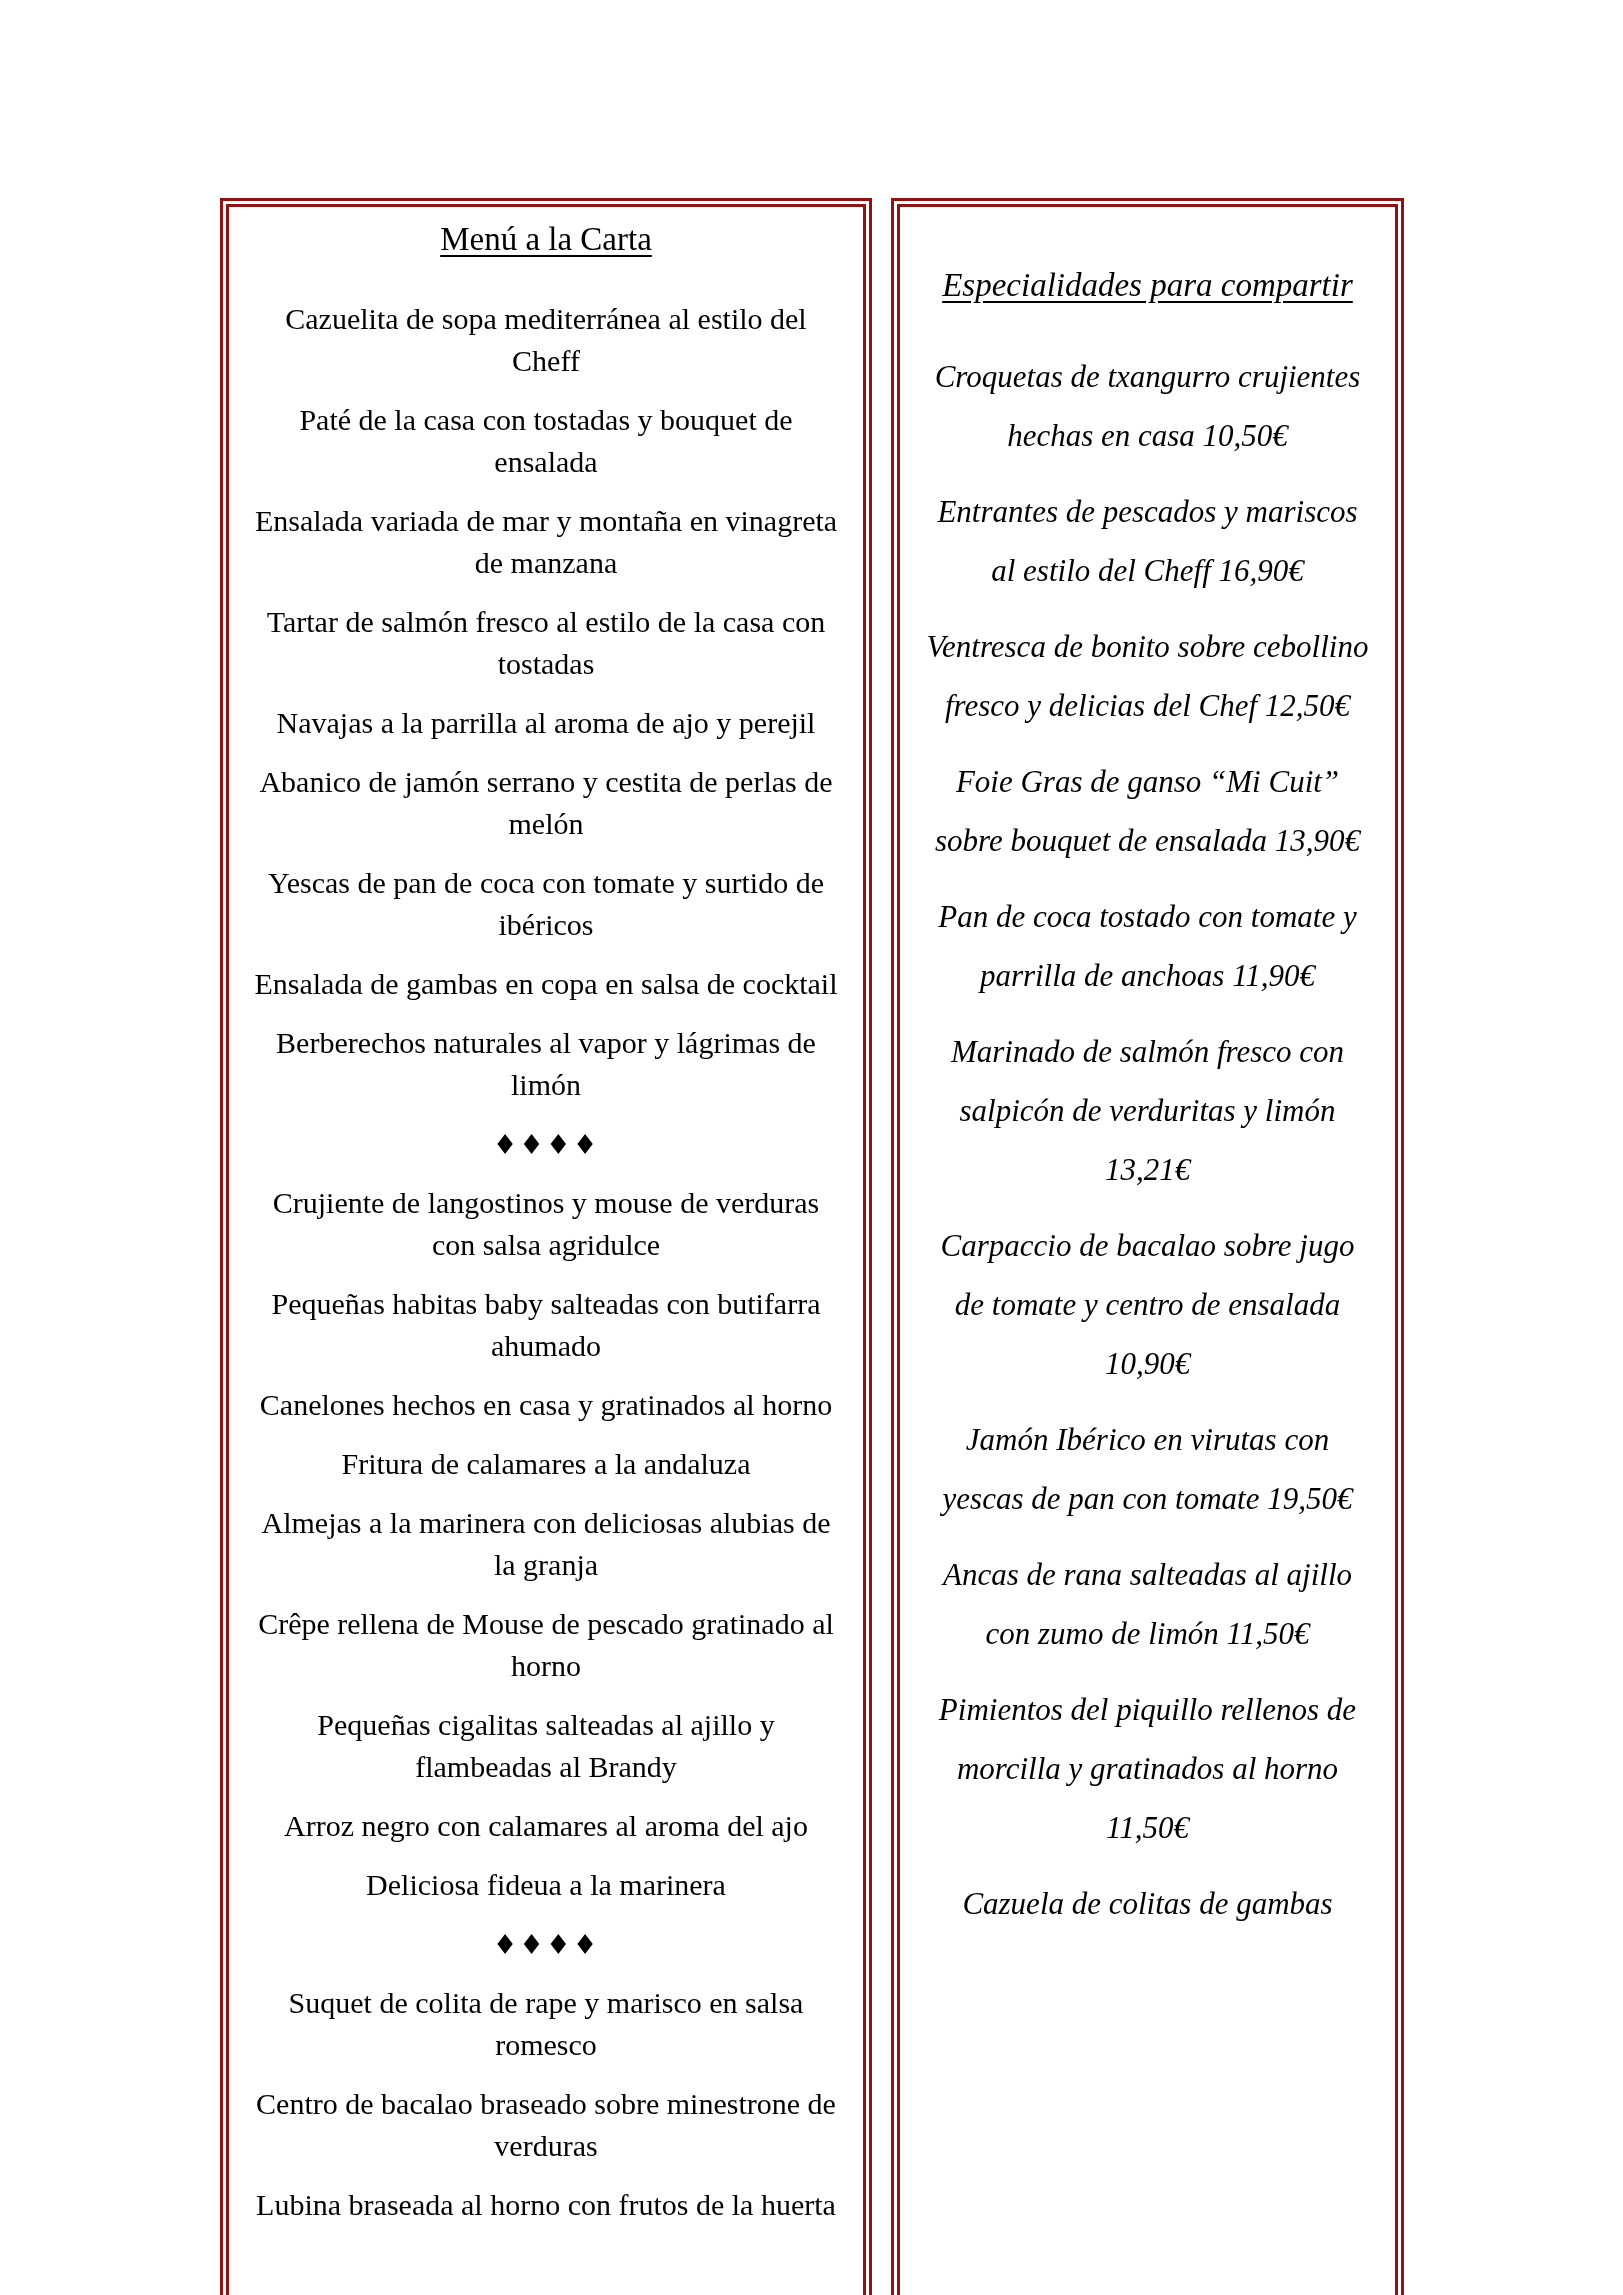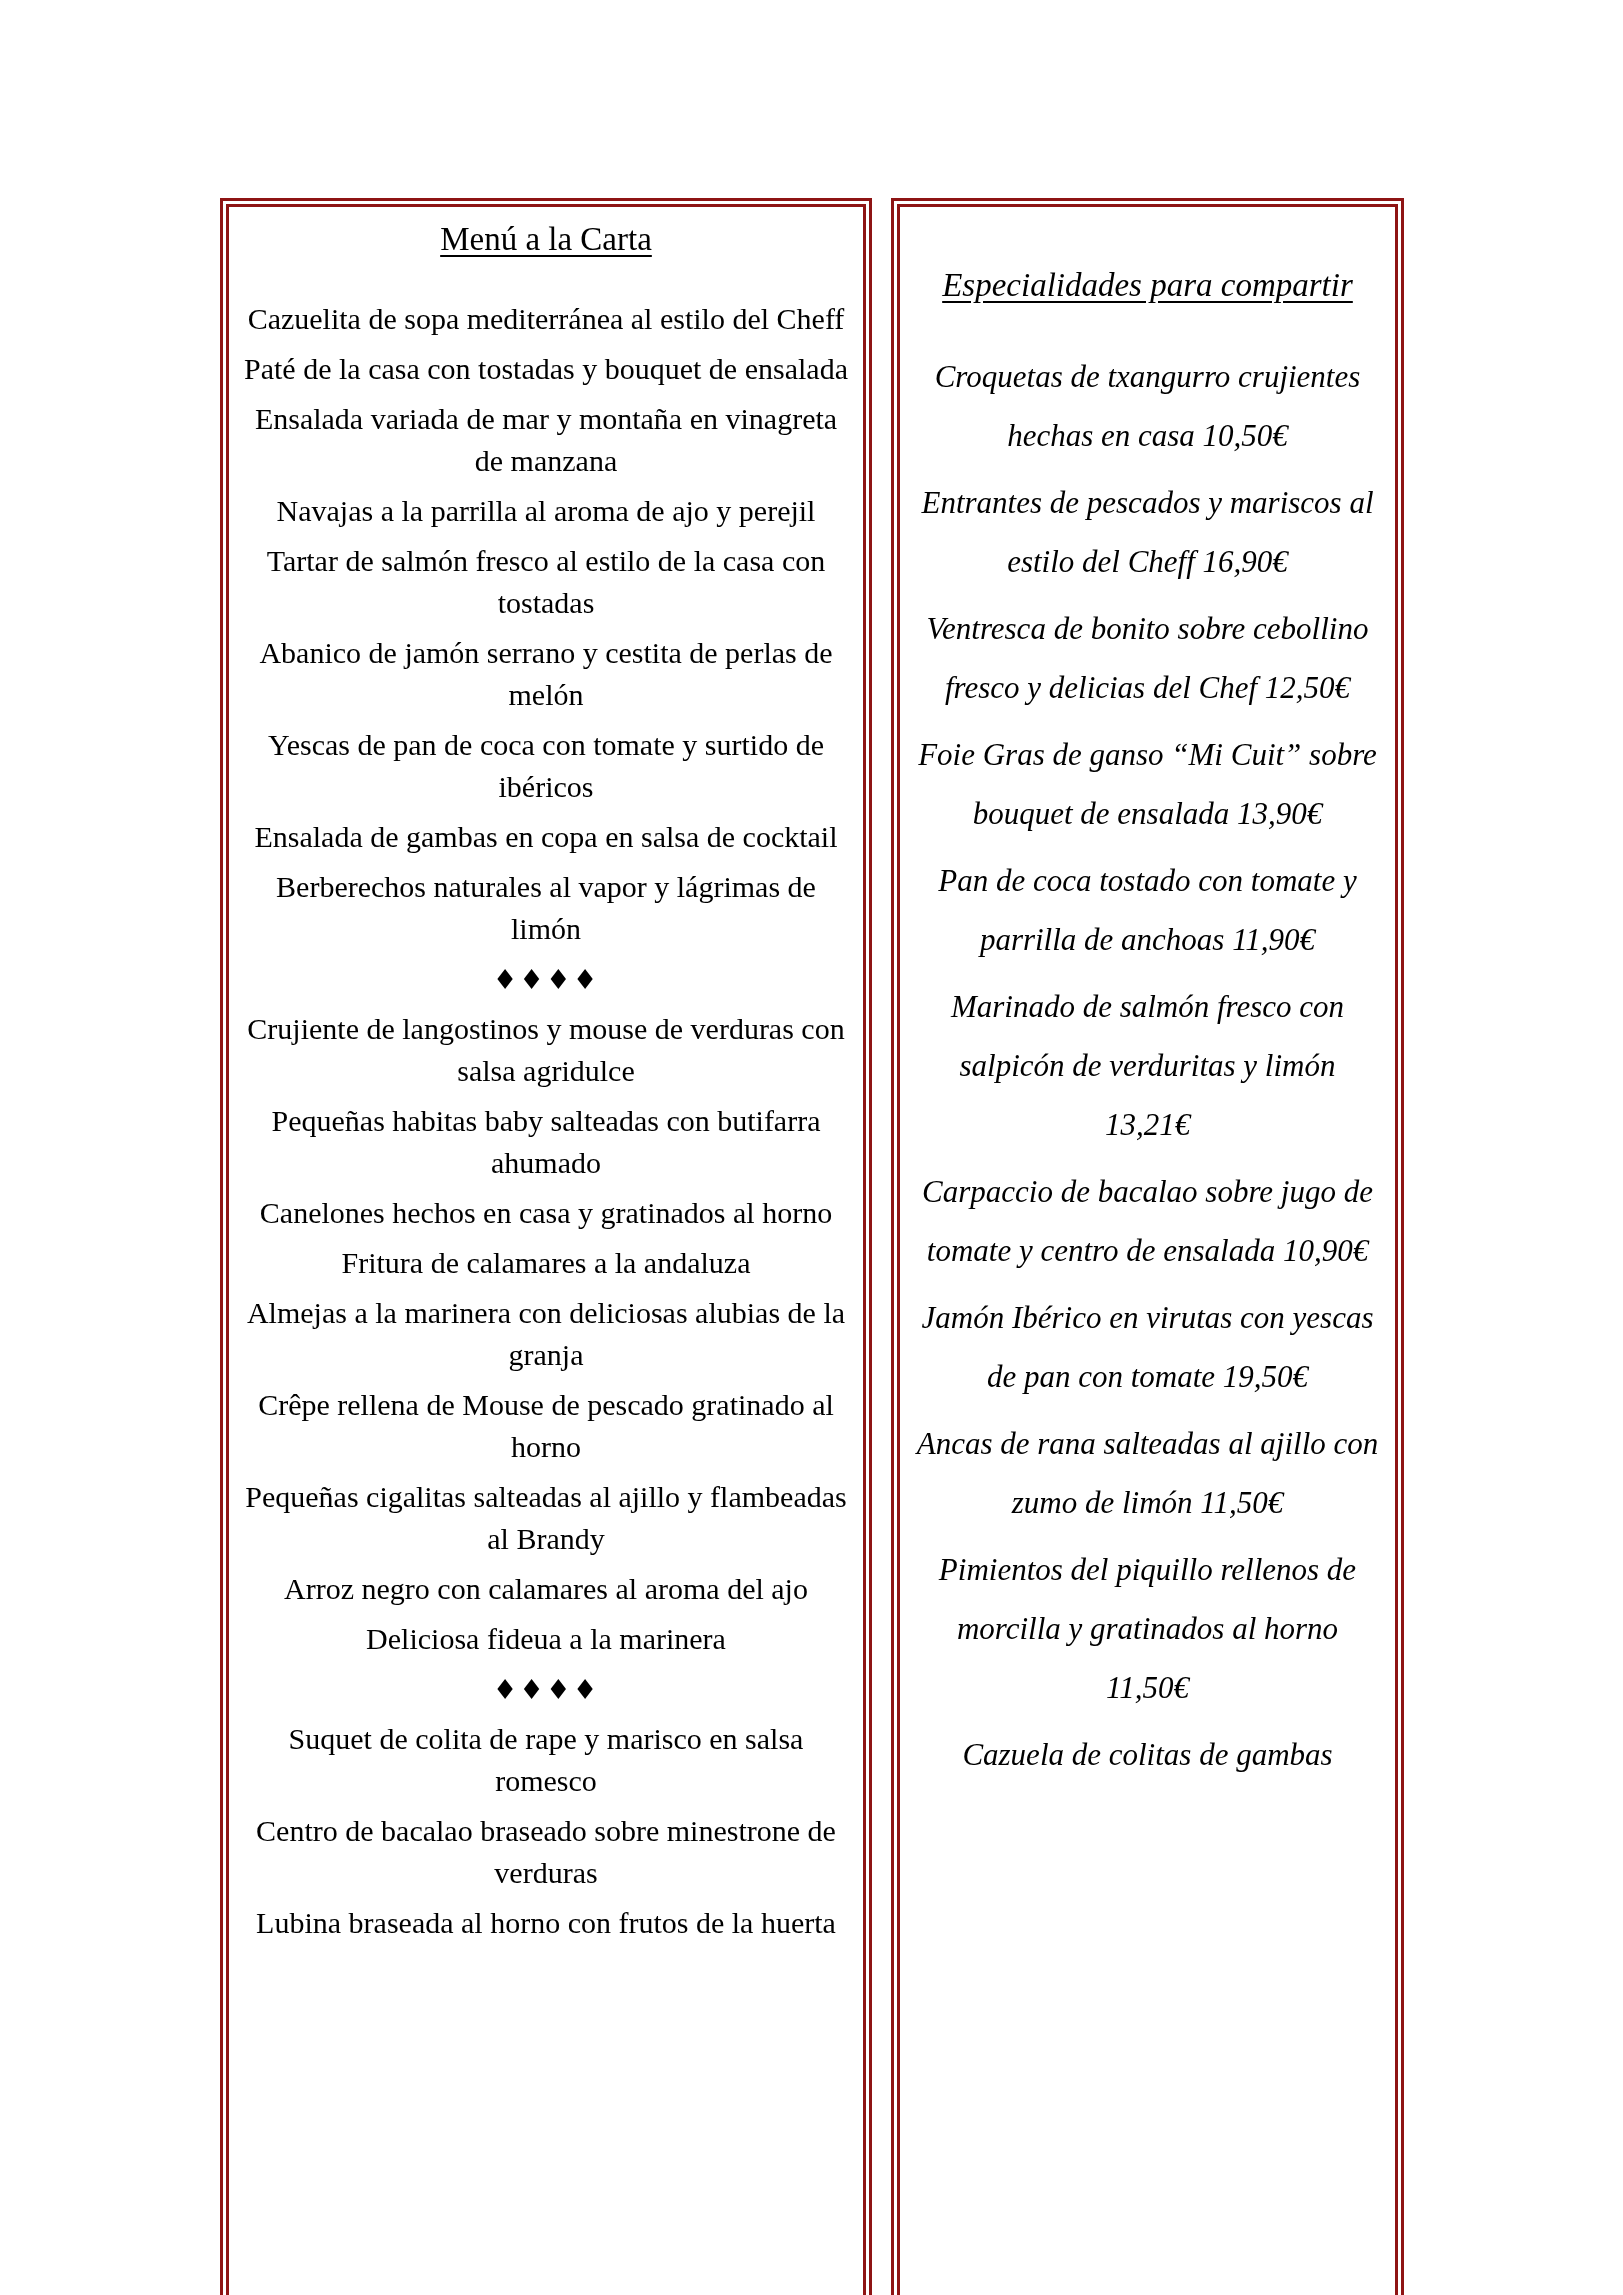--- a/index.html
+++ b/index.html
@@ -65,21 +65,21 @@
   }
   .box-left .menu-title {
     line-height: 42px;
     margin: 3.9px 0 38px;
   }
   .box-right .menu-title {
     line-height: 42px;
     margin: 51px 0 41px;
   }
   .item {
-    margin: 8px;
+    margin: 17px;
   }
   .divider {
     font-family: "DejaVu Sans", sans-serif;
     font-size: 27.5px;
     line-height: 42px;
     letter-spacing: 2px;
     margin: 0;
   }
 </style>
 </head>
@@ -87,22 +87,22 @@
 
 <div class="page">
 
   <section class="menu-box box-left">
     <div class="inner">
       <h1 class="menu-title">Menú a la Carta</h1>
 
       <p class="item">Cazuelita de sopa mediterránea al estilo del Cheff</p>
       <p class="item">Paté de la casa con tostadas y bouquet de ensalada</p>
       <p class="item">Ensalada variada de mar y montaña en vinagreta de manzana</p>
+      <p class="item">Tartar de salmón fresco al estilo de la casa con tostadas</p>
       <p class="item">Navajas a la parrilla al aroma de ajo y perejil</p>
-      <p class="item">Tartar de salmón fresco al estilo de la casa con tostadas</p>
       <p class="item">Abanico de jamón serrano y cestita de perlas de melón</p>
       <p class="item">Yescas de pan de coca con tomate y surtido de ibéricos</p>
       <p class="item">Ensalada de gambas en copa en salsa de cocktail</p>
       <p class="item">Berberechos naturales al vapor y lágrimas de limón</p>
 
       <p class="divider">♦♦♦♦</p>
 
       <p class="item">Crujiente de langostinos y mouse de verduras con salsa agridulce</p>
       <p class="item">Pequeñas habitas baby salteadas con butifarra ahumado</p>
       <p class="item">Canelones hechos en casa y gratinados al horno</p>

